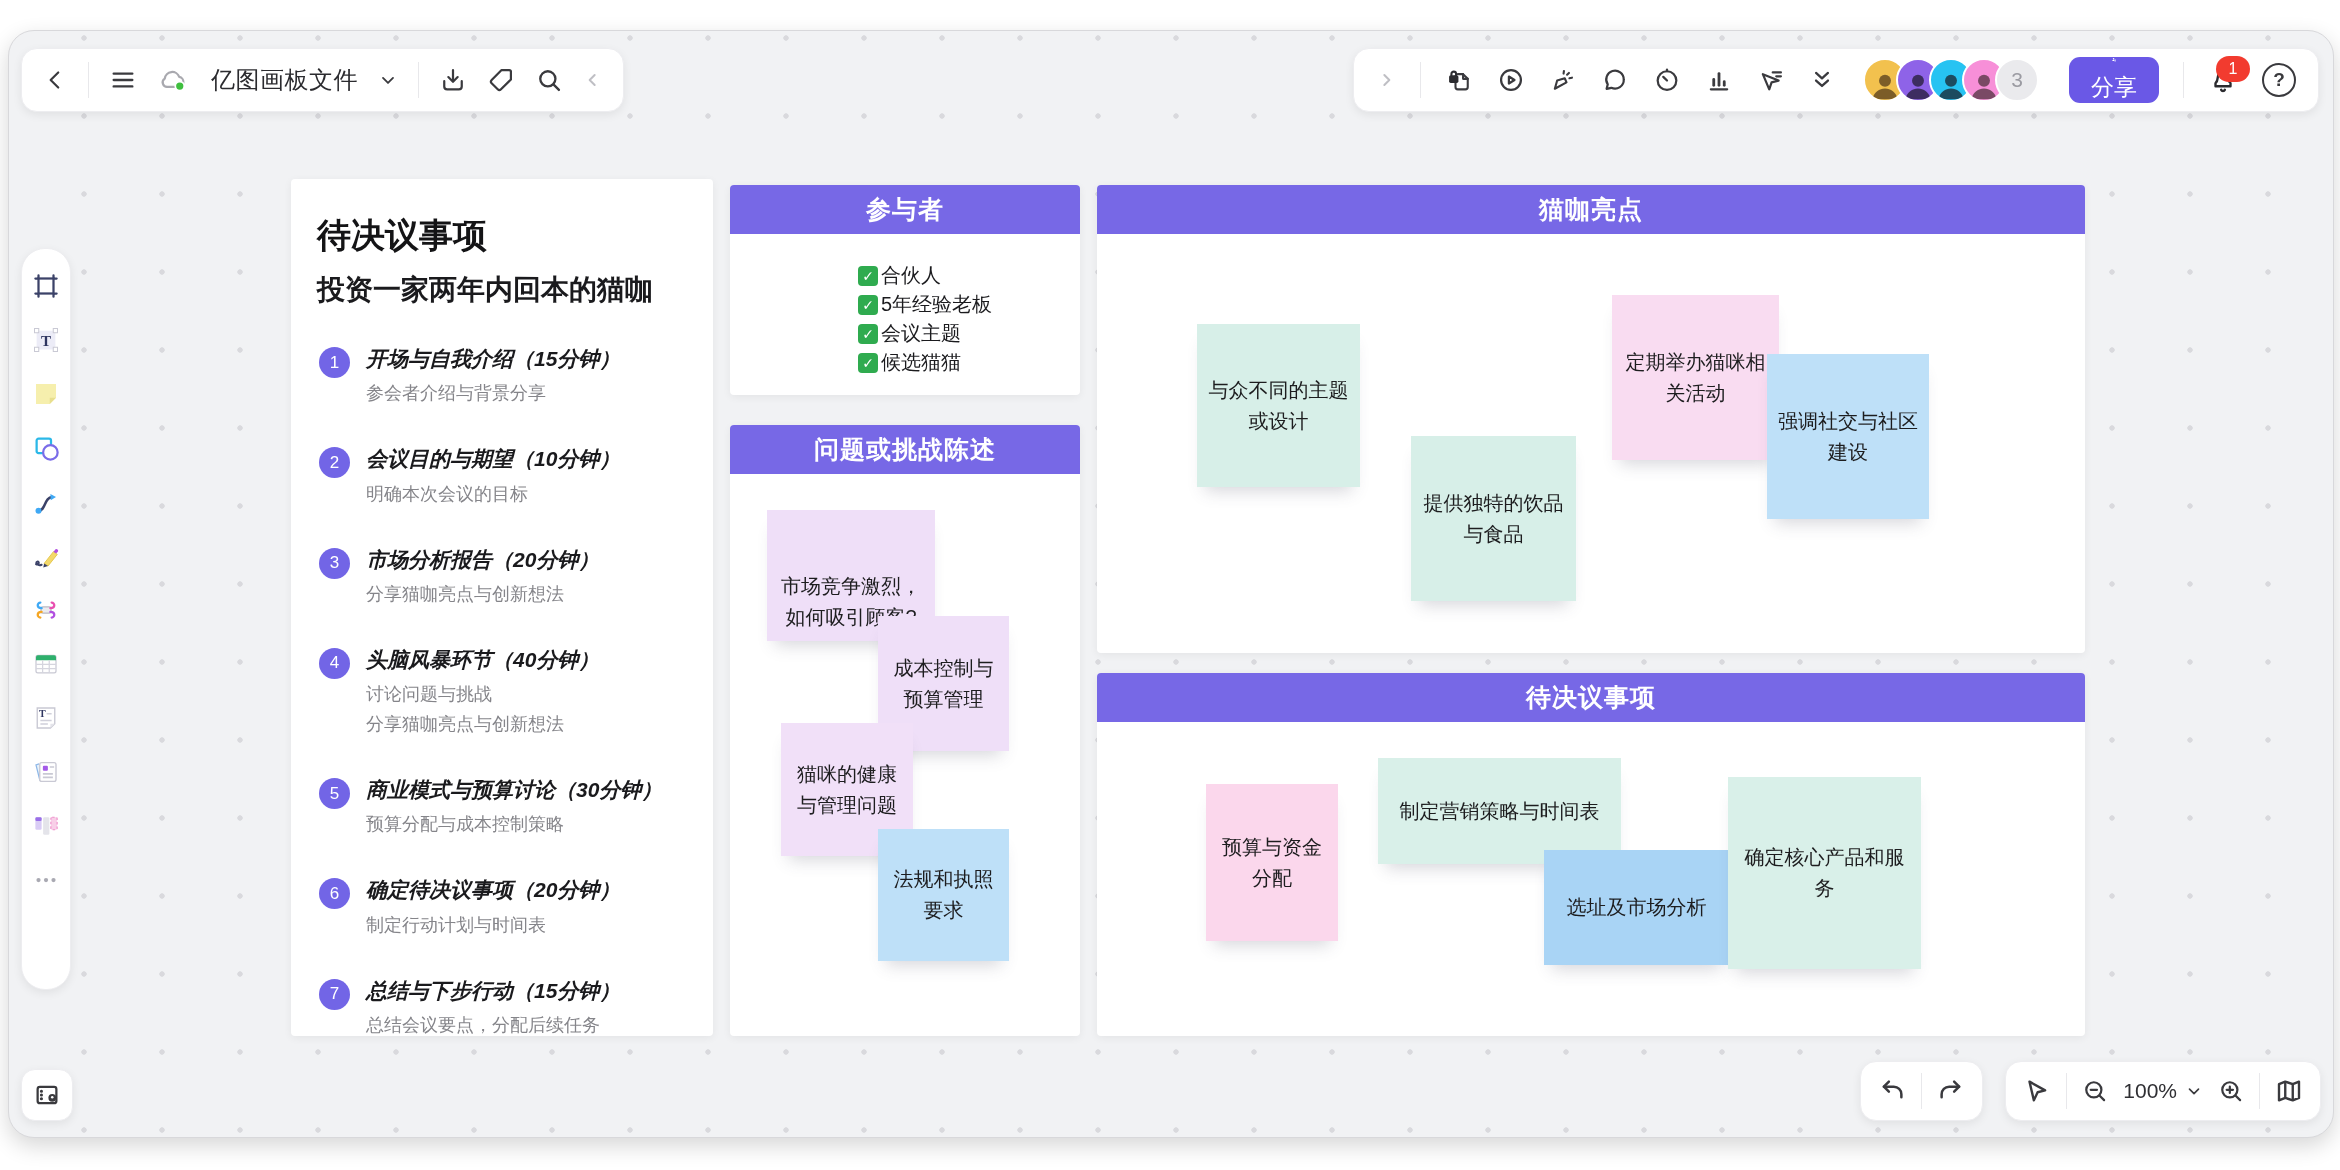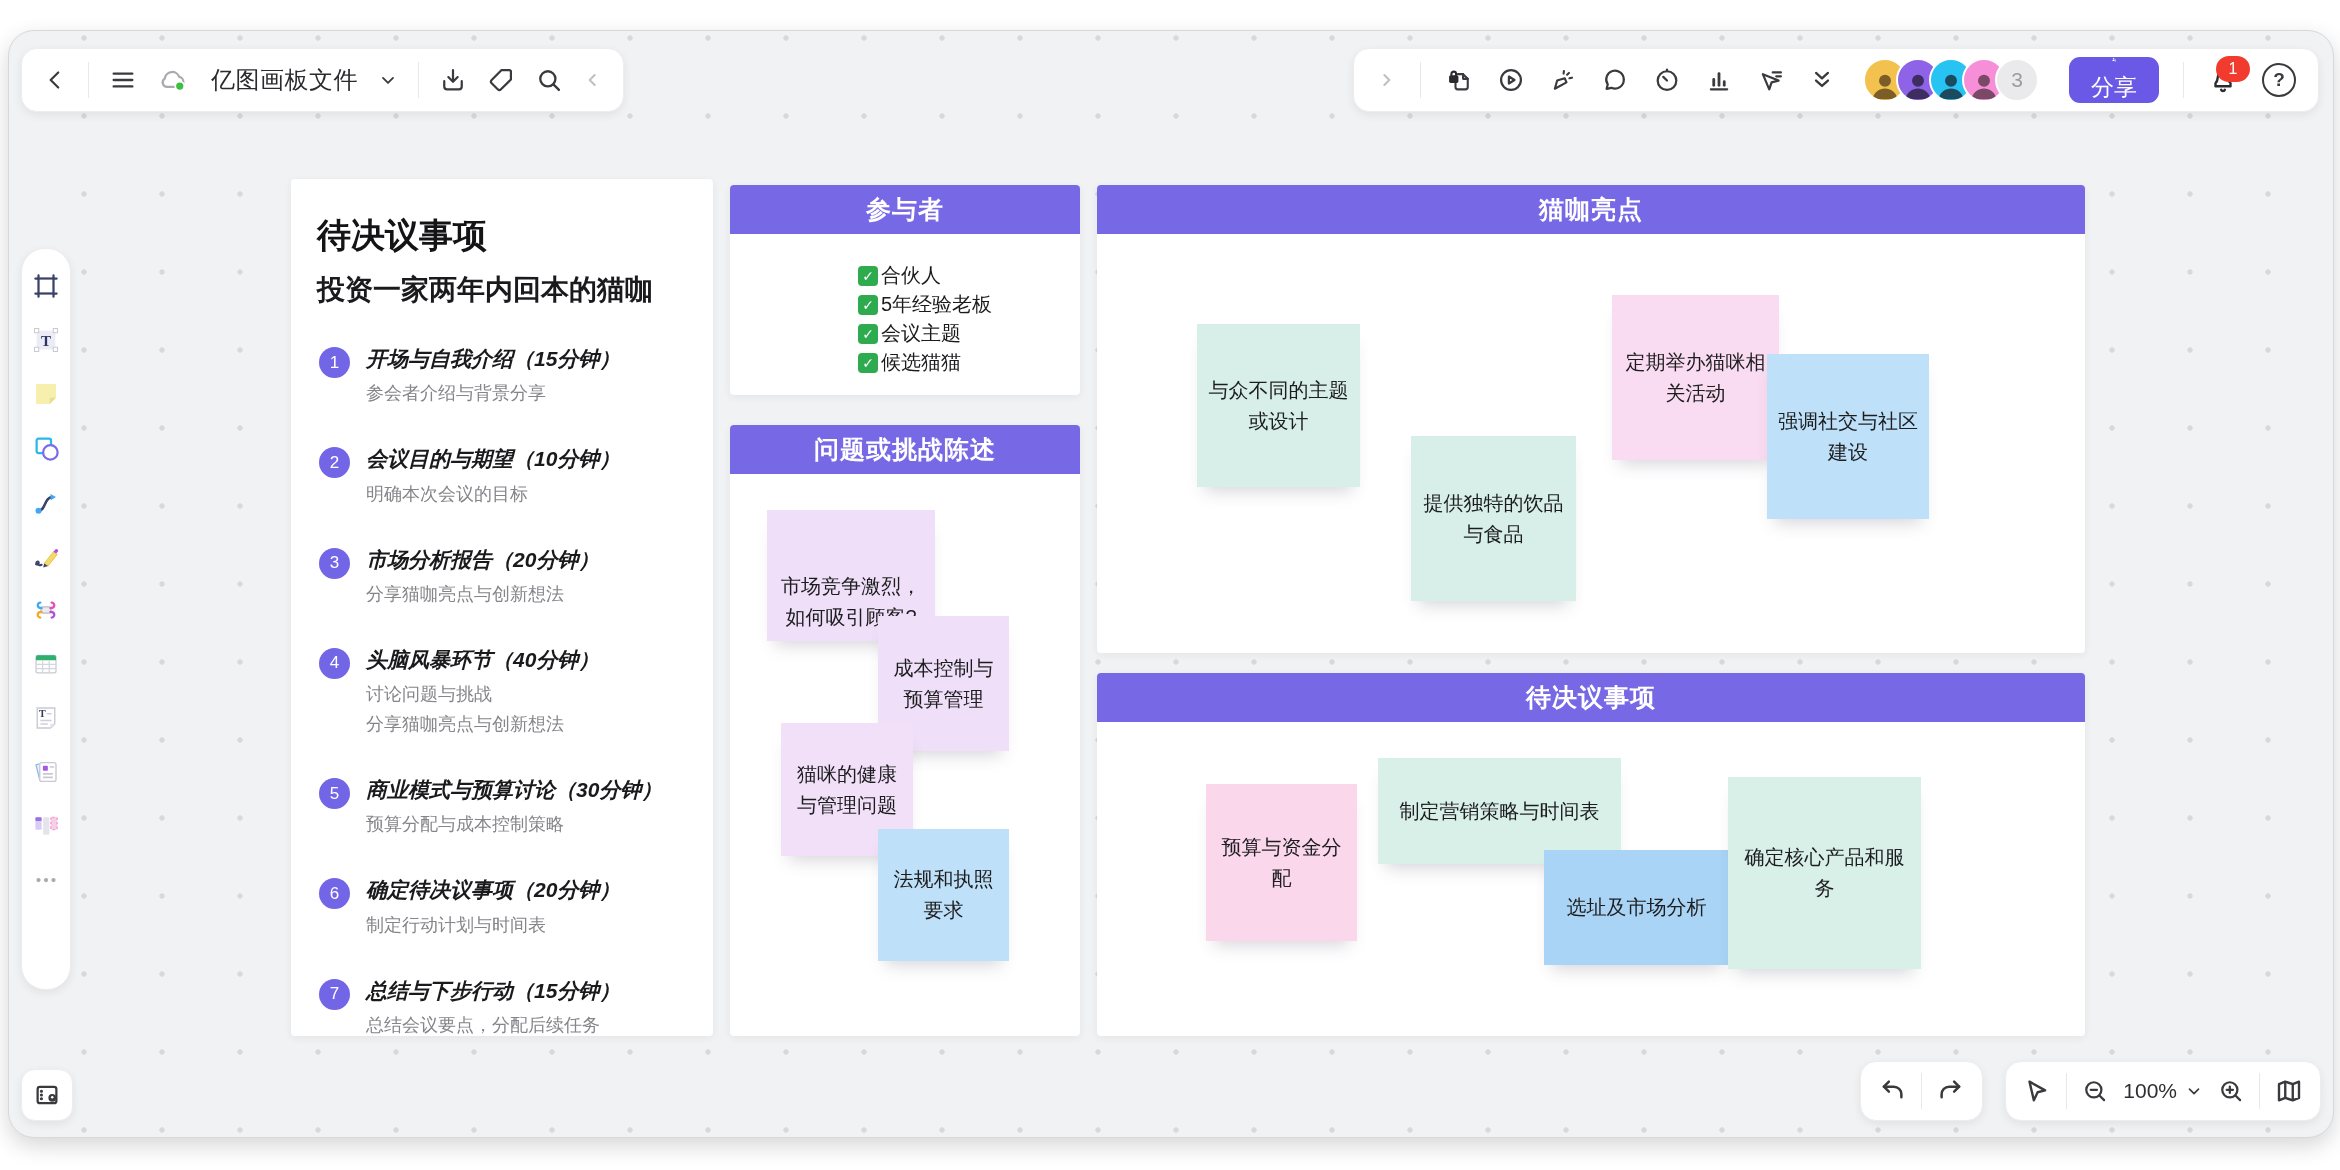--- a/index.html
+++ b/index.html
@@ -400,21 +400,21 @@
     <div class="sticky" style="left: 515px; top: 110px; width: 167px; height: 165px; background: rgb(249, 220, 241);">
         <span>定期举办猫咪相关活动</span>
       </div>
     <div class="sticky" style="left: 670px; top: 169px; width: 162px; height: 165px; background: rgb(190, 224, 248);">
         <span>强调社交与社区建设</span>
       </div>
   </div>
 
   <div class="card" id="decisions-card">
     <div class="card-header">待决议事项</div>
-    <div class="sticky" style="left: 109px; top: 111px; width: 151px; height: 157px; background: rgb(251, 215, 236);">
+    <div class="sticky" style="left: 109px; top: 111px; width: 132px; height: 157px; background: rgb(251, 215, 236);">
         <span>预算与资金分配</span>
       </div>
     <div class="sticky" style="left: 281px; top: 85px; width: 243px; height: 106px; background: rgb(217, 240, 233);">
         <span>制定营销策略与时间表</span>
       </div>
     <div class="sticky" style="left: 447px; top: 177px; width: 185px; height: 115px; background: rgb(169, 212, 245);">
         <span>选址及市场分析</span>
       </div>
     <div class="sticky" style="left: 631px; top: 104px; width: 193px; height: 192px; background: rgb(217, 240, 233);">
         <span>确定核心产品和服务</span>

